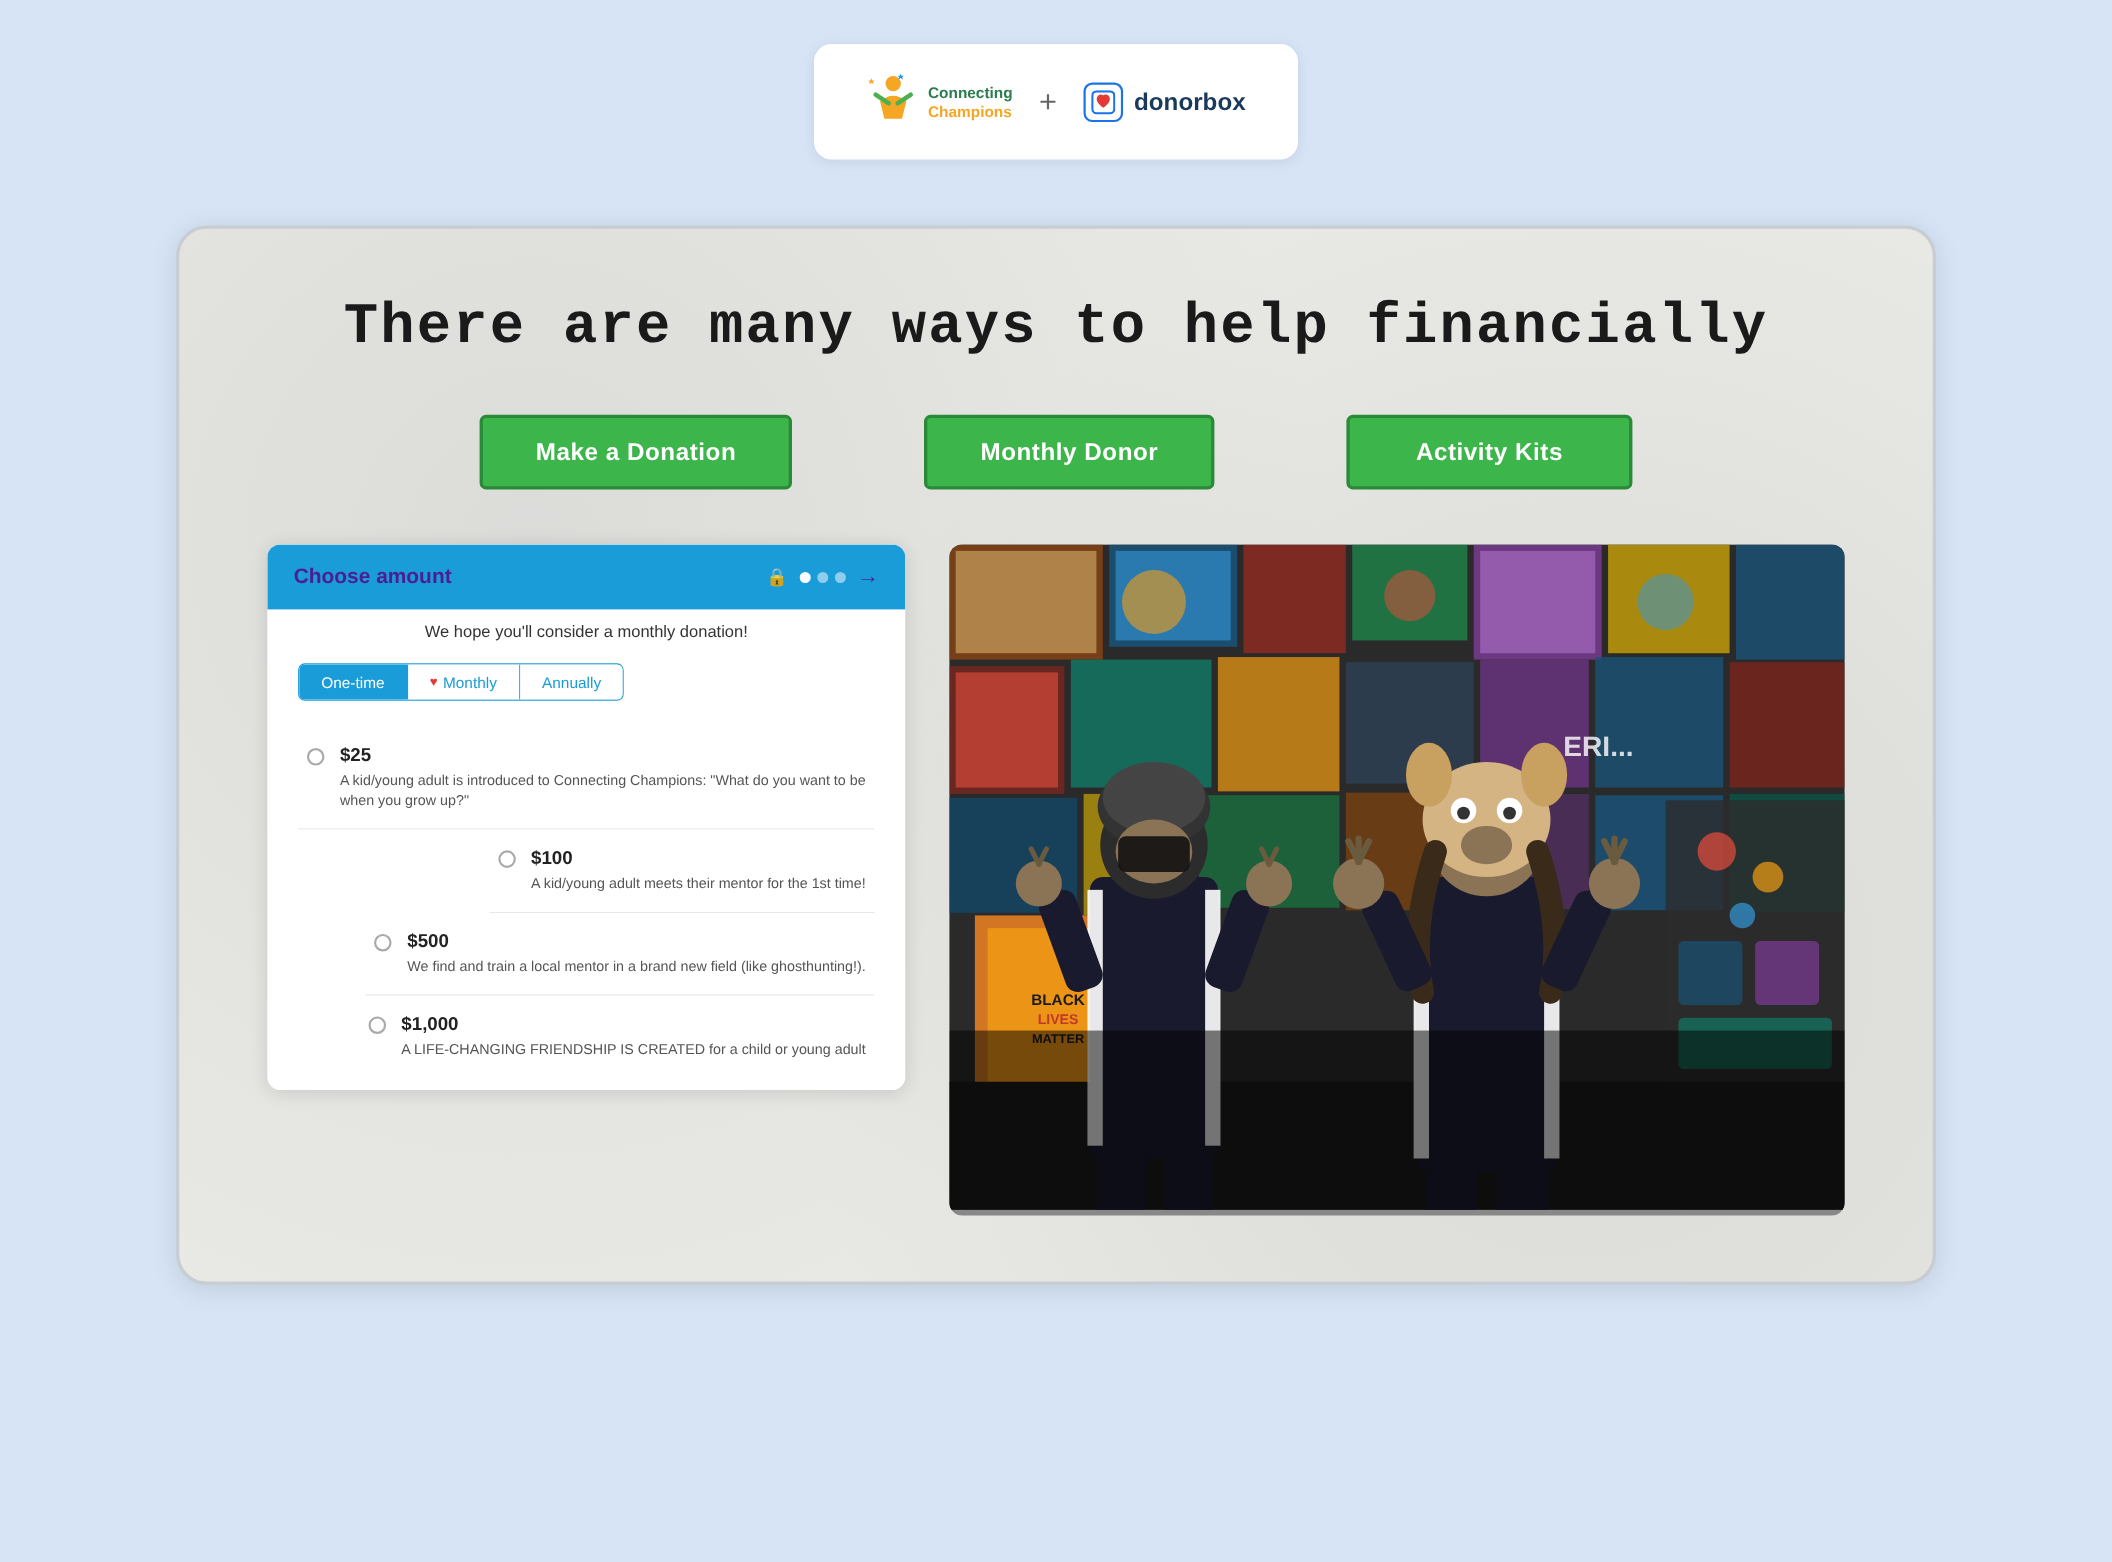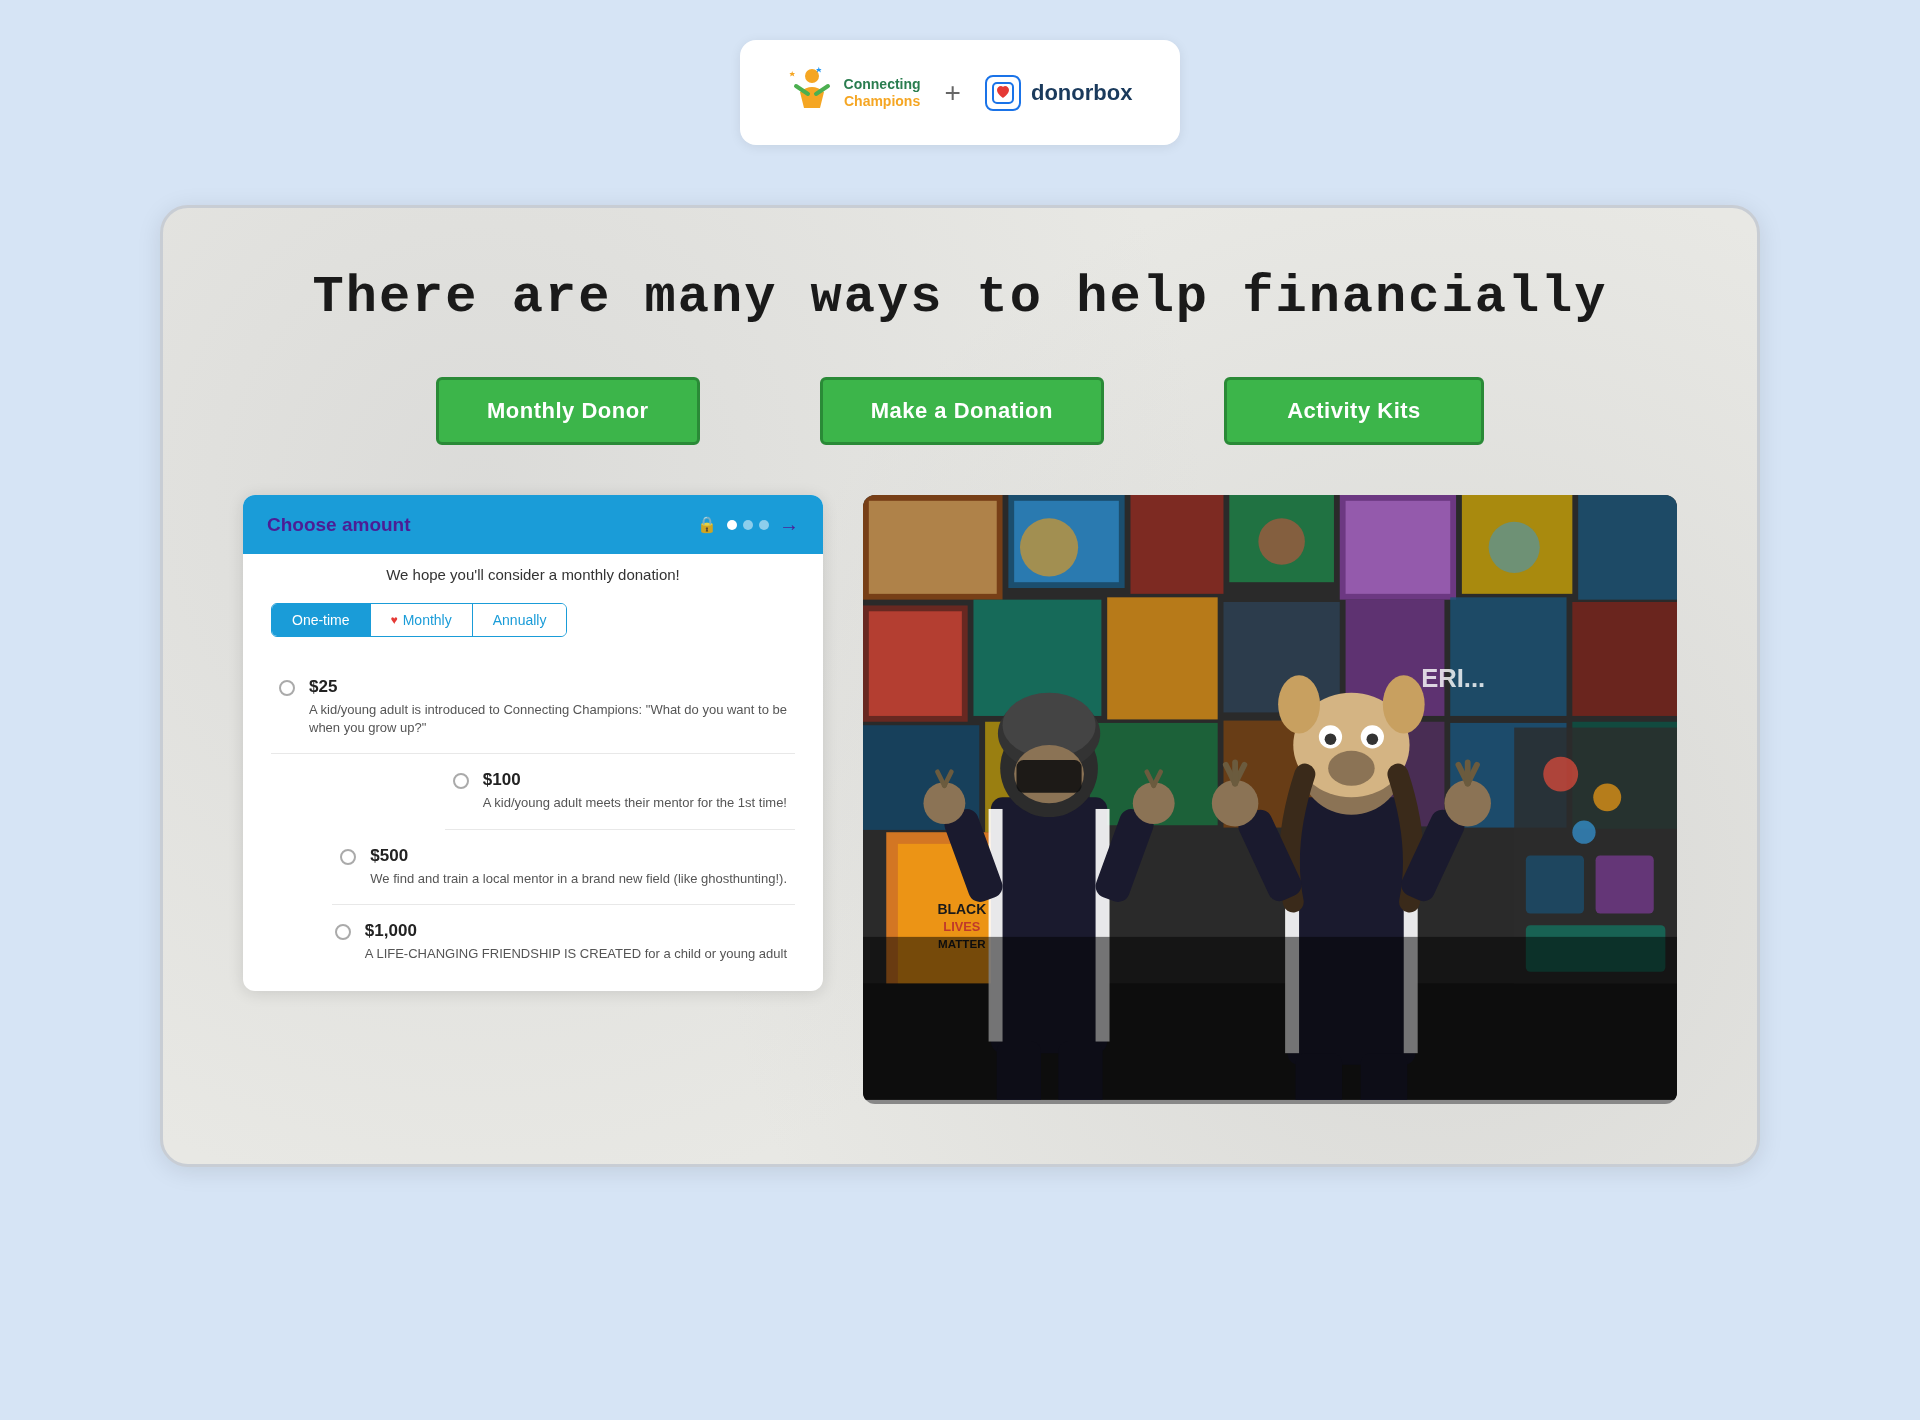--- a/index.html
+++ b/index.html
@@ -22,21 +22,20 @@
       display: flex;
       align-items: center;
       gap: 24px;
       box-shadow: 0 2px 12px rgba(0,0,0,0.08);
       margin-bottom: 60px;
     }
     .logo-connecting {
       display: flex;
       align-items: center;
       gap: 8px;
-      text-align: center;
     }
     .logo-star {
       font-size: 36px;
       color: #f5a623;
     }
     .logo-connecting-text {
       display: flex;
       flex-direction: column;
       line-height: 1.2;
     }
@@ -307,22 +306,22 @@
     </div>
     <span class="donorbox-text">donorbox</span>
   </div>
 </div>
 
 <div class="main-card">
 
   <h1 class="page-title">There are many ways to help financially</h1>
 
   <div class="action-buttons">
+    <button class="action-btn">Make a Donation</button>
     <button class="action-btn">Monthly Donor</button>
-    <button class="action-btn">Make a Donation</button>
     <button class="action-btn">Activity Kits</button>
   </div>
 
   <div class="content-area">
 
     <div class="donation-widget">
       <div class="widget-header">
         <span class="widget-header-title">Choose amount</span>
         <div class="widget-header-icons">
           <span class="header-lock">🔒</span>

